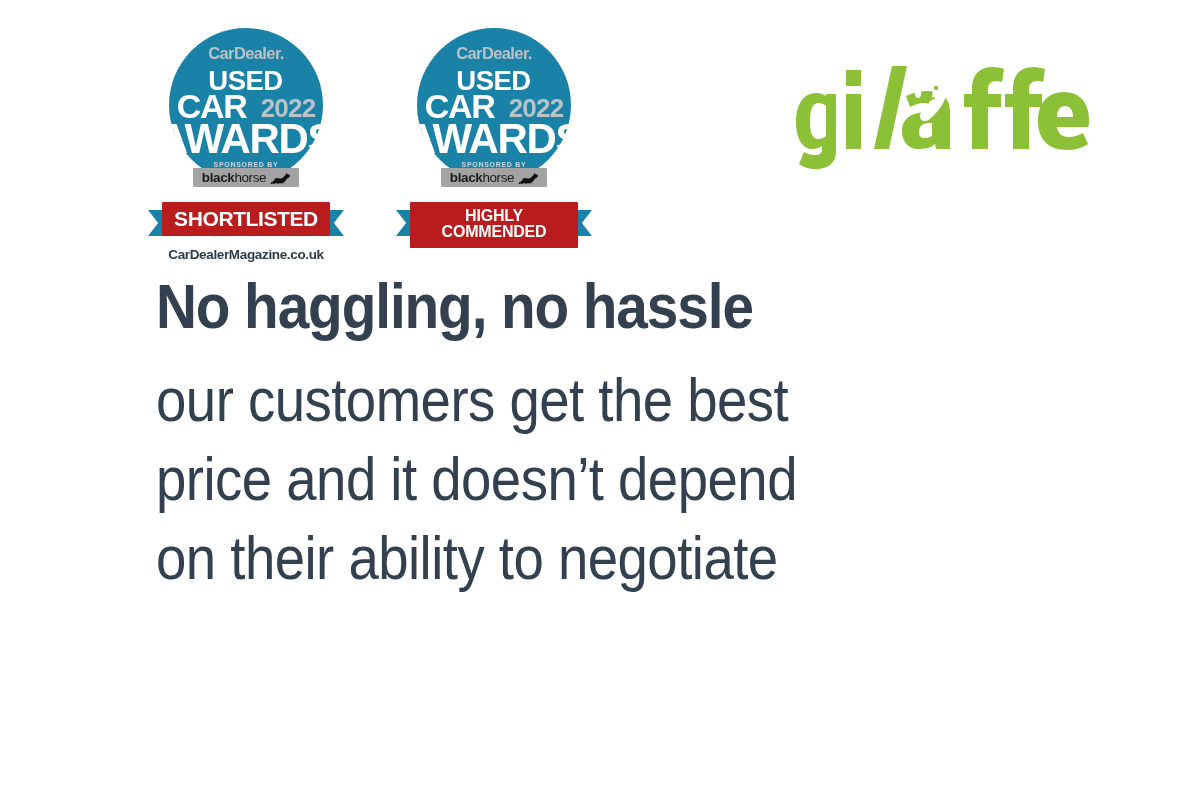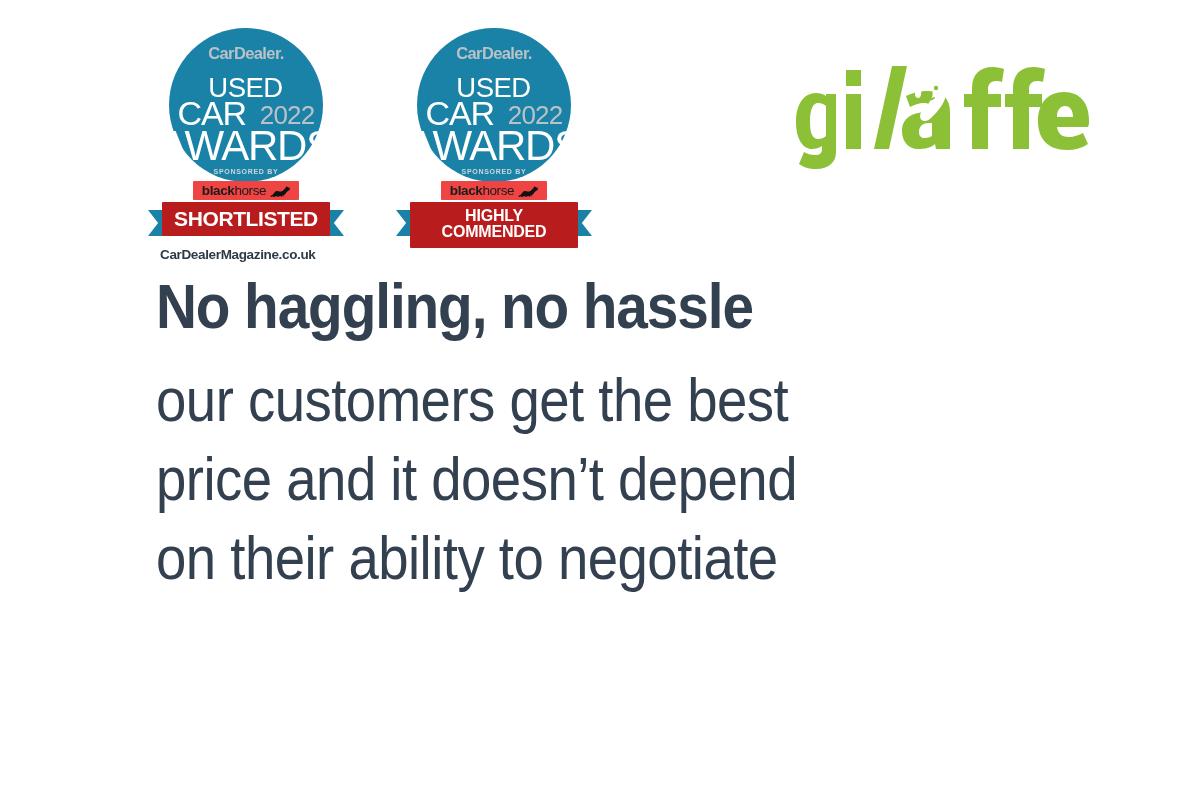--- a/index.html
+++ b/index.html
@@ -59,27 +59,27 @@
   .cd-wordmark {
     margin-top: 17px;
     font-size: 16.5px;
     font-weight: bold;
     letter-spacing: -0.6px;
     color: #b9c2c6;
     line-height: 1;
     font-family: "Liberation Sans", sans-serif;
   }
   .awards-lines {
-    margin-top: 15px;
+    margin-top: 8px;
     width: 100%;
     display: flex;
     flex-direction: column;
     align-items: center;
     color: #ffffff;
-    font-weight: normal;
+    font-weight: bold;
     line-height: 0.84;
   }
   .ln-used {
     font-size: 27px;
     letter-spacing: -0.5px;
     transform: scaleX(1.02);
   }
   .ln-car-row {
     display: flex;
     align-items: flex-end;
@@ -102,22 +102,22 @@
     transform: scaleX(1.0);
   }
   .sponsored {
     margin-top: 5px;
     font-size: 7px;
     font-weight: bold;
     letter-spacing: 0.7px;
     color: #cdd6da;
   }
   .bh-plate {
-    margin-top: 6px;
-    background: #ef4444;
+    margin-top: 0;
+    background: #a3a3a3;
     padding: 3px 9px 3px 9px;
     display: flex;
     align-items: center;
     gap: 3px;
     border-radius: 1px;
   }
   .bh-text {
     font-size: 13.5px;
     color: #1b1b1b;
     letter-spacing: -0.4px;
@@ -159,20 +159,21 @@
     line-height: 1;
   }
   .ribbon-text-2 {
     font-size: 16px;
     font-weight: bold;
     letter-spacing: -0.2px;
     line-height: 1.02;
   }
   .badge-url {
     margin-top: 5px;
+    text-align: center;
     font-size: 13.5px;
     font-weight: bold;
     color: #2d3b47;
     letter-spacing: -0.35px;
   }
 
   
   .giraffe-logo {
     position: absolute;
     left: 796px;

